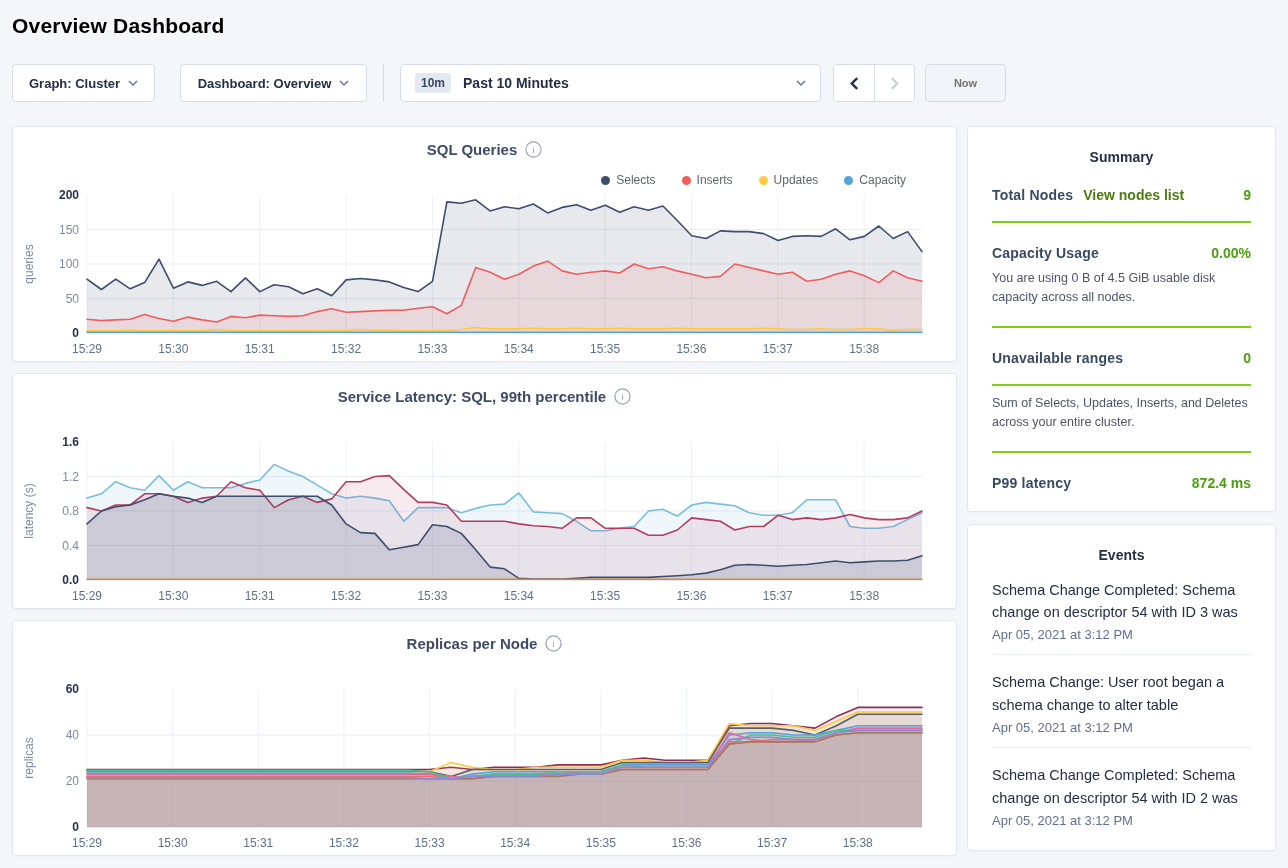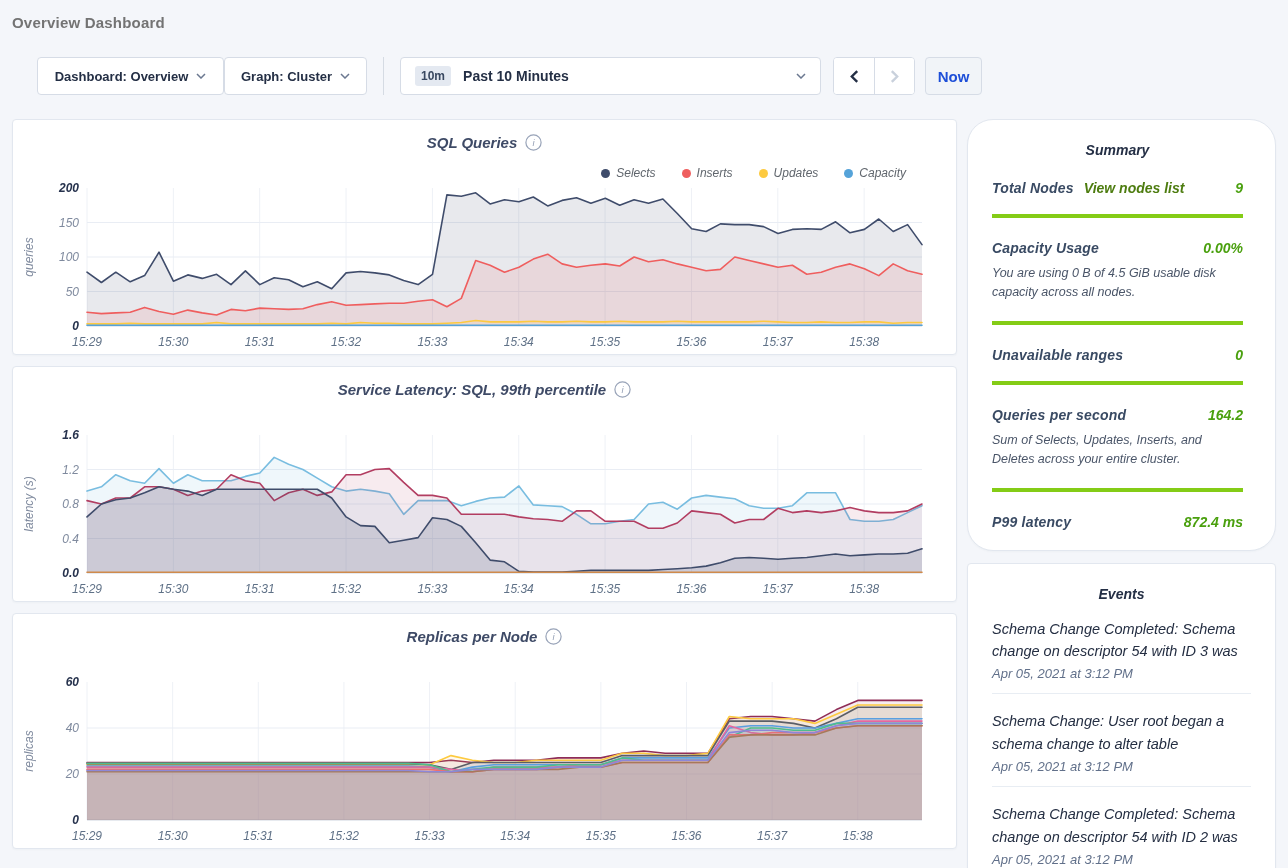--- a/index.html
+++ b/index.html
@@ -4,21 +4,21 @@
 <style>
   * { box-sizing: border-box; margin: 0; padding: 0; }
   html,body { width:1288px; height:868px; overflow:hidden; }
   body {
     font-family: "Liberation Sans", "DejaVu Sans", sans-serif;
     background:#f4f6fa; color:#242c3d;
   }
   .page { width:1288px; height:868px; position:relative; }
 
   h1.page-title {
-    font-size:15px; font-weight:700; color:#737373;
+    font-size:21px; font-weight:700; color:#000000;
     padding:14px 0 0 12px; letter-spacing:.2px;
   }
 
   
   .toolbar { display:flex; align-items:center; margin:26px 12px 0 12px; height:38px; }
   .btn {
     background:#fff; border:1px solid #d6dce6; border-radius:4px;
     height:38px; display:flex; align-items:center; justify-content:center;
     font-family:inherit; font-size:13px; font-weight:700; color:#242f45;
     cursor:pointer; gap:8px;
@@ -38,76 +38,75 @@
   .navgroup {
     display:flex; margin-left:12px; border:1px solid #d6dce6; border-radius:4px;
     background:#fff; height:38px; overflow:hidden;
   }
   .navgroup button {
     width:40px; height:100%; background:#fff; border:none; cursor:pointer;
     display:flex; align-items:center; justify-content:center;
   }
   .navgroup button + button { border-left:1px solid #d6dce6; }
   .now {
-    margin-left:10px; width:57px; background:#f1f4f8; color:#1d4ed8;
-    font-size:15px; font-weight:700; cursor:default;
+    margin-left:10px; width:81px; background:#f1f4f8; color:#737373;
+    font-size:11px; font-weight:700; cursor:default;
   }
 
   
   .content { display:flex; margin:24px 12px 0 12px; gap:10px; align-items:flex-start; }
   .charts-col { width:945px; display:flex; flex-direction:column; gap:11px; }
   .side-col { width:309px; display:flex; flex-direction:column; gap:12px; }
   .panel {
     background:#fff; border:1px solid #e2e7ef; border-radius:4px;
     box-shadow:0 1px 2px rgba(40,50,70,.03);
-    font-style:italic;
   }
 
   
   .chart-panel { height:236px; position:relative; }
   .chart-head { text-align:center; padding-top:14px; display:flex; justify-content:center; align-items:center; gap:8px; }
   .chart-title { font-size:15px; font-weight:700; color:#3e4a66; }
   .legend { position:absolute; top:46px; right:50px; display:flex; gap:26px; }
   .legend-item { display:flex; align-items:center; gap:6px; font-size:12px; color:#60666d; }
   .legend-dot { width:9px; height:9px; border-radius:50%; display:inline-block; }
   svg.plot { position:absolute; left:6px; top:58px; }
 
   
-  .summary { padding:22px 32px 20px 24px;border-radius:26px; }
+  .summary { padding:22px 24px 20px 24px; }
   .panel-heading { text-align:center; font-size:14px; font-weight:700; color:#242f45; }
   .sum-row { display:flex; align-items:baseline; padding-top:22px; }
   .sum-label { font-size:14px; font-weight:700; color:#394a63; letter-spacing:.2px; }
   .sum-link { font-size:14px; font-weight:700; color:#4d7c0f; margin-left:10px; cursor:pointer; }
   .sum-value { margin-left:auto; font-size:14px; font-weight:700; color:#4aa00e; }
   .sum-desc { font-size:12.5px; color:#4a5568; line-height:1.55; padding-top:8px; }
-  .sum-div { border-bottom:4px solid #84cc16; padding-bottom:18px; }
+  .sum-div { border-bottom:2px solid #84cc16; padding-bottom:18px; }
 
   
   .events { padding:22px 24px 10px 24px; }
   .event-item { padding:16px 0 12px 0; border-bottom:1px solid #e8edf3; }
   .event-item:last-child { border-bottom:none; }
   .event-text { font-size:14.5px; color:#242e42; line-height:1.55; }
   .event-time { font-size:13px; color:#61708a; padding-top:4px; }
 </style>
 </head>
 <body>
 
 <div class="page">
 
   <h1 class="page-title">Overview Dashboard</h1>
 
   <div class="toolbar">
-    <button class="btn dd dash">
-      <span>Dashboard: Overview</span>
+    <button class="btn dd">
+      <span>Graph: Cluster</span>
       <svg width="10" height="6" viewBox="0 0 10 6">
           <path d="M1 1l4 4 4-4" stroke="#6b7890" stroke-width="1.5" fill="none"></path>
         </svg>
     </button>
-    <button class="btn dd">
-      <span>Graph: Cluster</span>
+    <button class="btn dd dash">
+      <span>Dashboard: Overview</span>
       <svg width="10" height="6" viewBox="0 0 10 6">
           <path d="M1 1l4 4 4-4" stroke="#6b7890" stroke-width="1.5" fill="none"></path>
         </svg>
     </button>
     <div class="vdiv"></div>
     <button class="btn timepicker">
       <span class="badge">10m</span>
       <span>Past 10 Minutes</span>
       <svg class="chev" width="10" height="6" viewBox="0 0 10 6">
           <path d="M1 1l4 4 4-4" stroke="#6b7890" stroke-width="1.5" fill="none"></path>
@@ -325,24 +324,20 @@
           <span class="sum-label">Capacity Usage</span>
           <span class="sum-value">0.00%</span>
         </div>
         <div class="sum-desc sum-div">You are using 0 B of 4.5 GiB usable disk capacity across all nodes.</div>
 
         <div class="sum-row sum-div">
           <span class="sum-label">Unavailable ranges</span>
           <span class="sum-value">0</span>
         </div>
 
-        <div class="sum-row">
-          <span class="sum-label">Queries per second</span>
-          <span class="sum-value">164.2</span>
-        </div>
         <div class="sum-desc sum-div">Sum of Selects, Updates, Inserts, and Deletes across your entire cluster.</div>
 
         <div class="sum-row">
           <span class="sum-label">P99 latency</span>
           <span class="sum-value">872.4 ms</span>
         </div>
       </section>
 
       <section class="panel events">
         <div class="panel-heading">Events</div>

